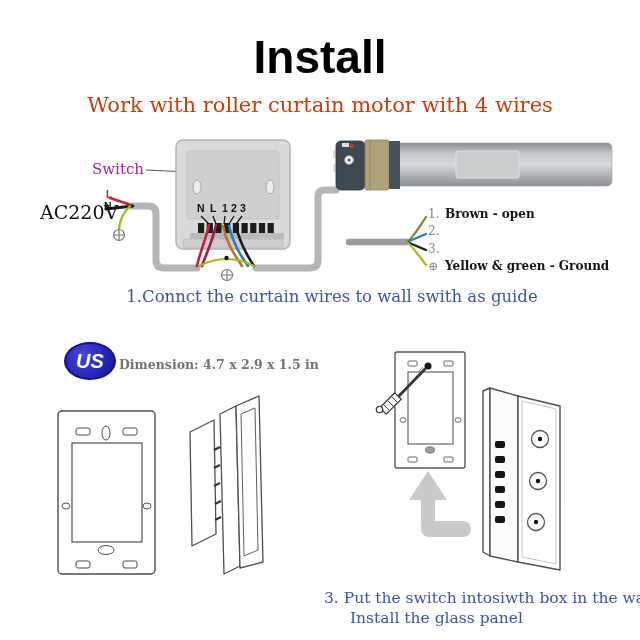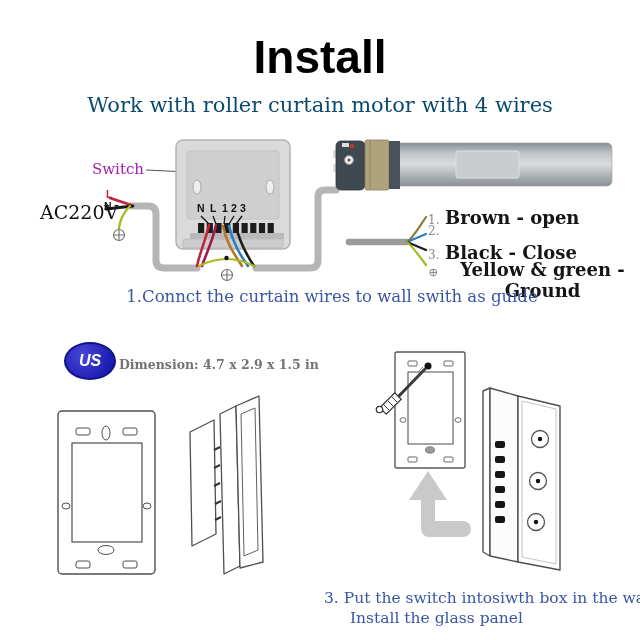--- a/index.html
+++ b/index.html
@@ -3,38 +3,38 @@
 <meta charset="utf-8">
 <style>
   html,body{margin:0;padding:0;background:#fff;}
   .page{position:relative;width:640px;height:640px;background:#ffffff;overflow:hidden;
         font-family:"DejaVu Serif",serif;border-radius:6px;}
   .art{position:absolute;left:0;top:0;width:640px;height:640px;}
   .txt{position:absolute;white-space:nowrap;}
   .title{top:30px;left:0;right:0;text-align:center;
          font-family:"Liberation Sans",sans-serif;font-weight:bold;font-size:46px;
          letter-spacing:0px;color:#000;}
-  .subtitle{top:93px;left:0;right:0;text-align:center;font-size:21px;color:#0c4a6e;}
+  .subtitle{top:93px;left:0;right:0;text-align:center;font-size:21px;color:#c2410c;}
   .blue{color:#3a55a6;}
   .step1{top:287px;left:0;right:24px;text-align:center;font-size:16.5px;padding-left:48px;}
   .switch-label{top:160px;left:92px;font-size:15px;color:#a21caf;}
   .ac-label{top:201px;left:40px;font-size:19px;color:#111;}
   .lnlab{position:absolute;font-family:"Liberation Sans",sans-serif;font-weight:bold;font-size:10.5px;}
   .term{position:absolute;top:202px;font-family:"Liberation Sans",sans-serif;font-weight:bold;
         font-size:10.5px;color:#101010;}
   .legend{position:absolute;left:428px;top:207px;}
   .legend-row{height:17.4px;display:flex;align-items:baseline;}
   .lp{color:#8a8a8a;font-size:12px;width:17px;display:inline-block;flex:none;}
-  .lt{color:#151515;font-size:18px;font-weight:700;text-align:center;}
+  .lt{color:#151515;font-size:12px;font-weight:700;}
   .us-badge{position:absolute;left:64px;top:342px;width:52px;height:38px;border-radius:50%;
             background:radial-gradient(circle at 35% 32%,#4646d8,#1c1cae 75%);
             border:2px solid #12128d;box-sizing:border-box;
             display:flex;align-items:center;justify-content:center;}
   .us-text{color:#fff;font-family:"Liberation Sans",sans-serif;font-style:italic;
-           font-weight:bold;font-size:16px;}
+           font-weight:bold;font-size:20px;}
   .dimension{top:357px;left:119px;font-size:12.5px;font-weight:700;color:#737373;}
   .step2{top:594px;left:22px;font-size:16.5px;margin-top:46px;}
   .step3{top:588px;left:324px;font-size:15.5px;line-height:20px;}
   .step3 .l2{display:block;margin-left:26px;}
 </style>
 </head>
 <body>
 
 <div class="page">
 
@@ -233,21 +233,20 @@
   <div class="legend">
     <div class="legend-row">
       <span class="lp">1.</span>
       <span class="lt">Brown - open</span>
     </div>
     <div class="legend-row">
       <span class="lp">2.</span>
     </div>
     <div class="legend-row">
       <span class="lp">3.</span>
-      <span class="lt">Black  -  Close</span>
     </div>
     <div class="legend-row">
       <span class="lp">⊕</span>
       <span class="lt">Yellow &amp; green - Ground</span>
     </div>
   </div>
 
   <div class="txt step1 blue">1.Connct the curtain wires to wall swith as guide</div>
 
   <div class="us-badge">

